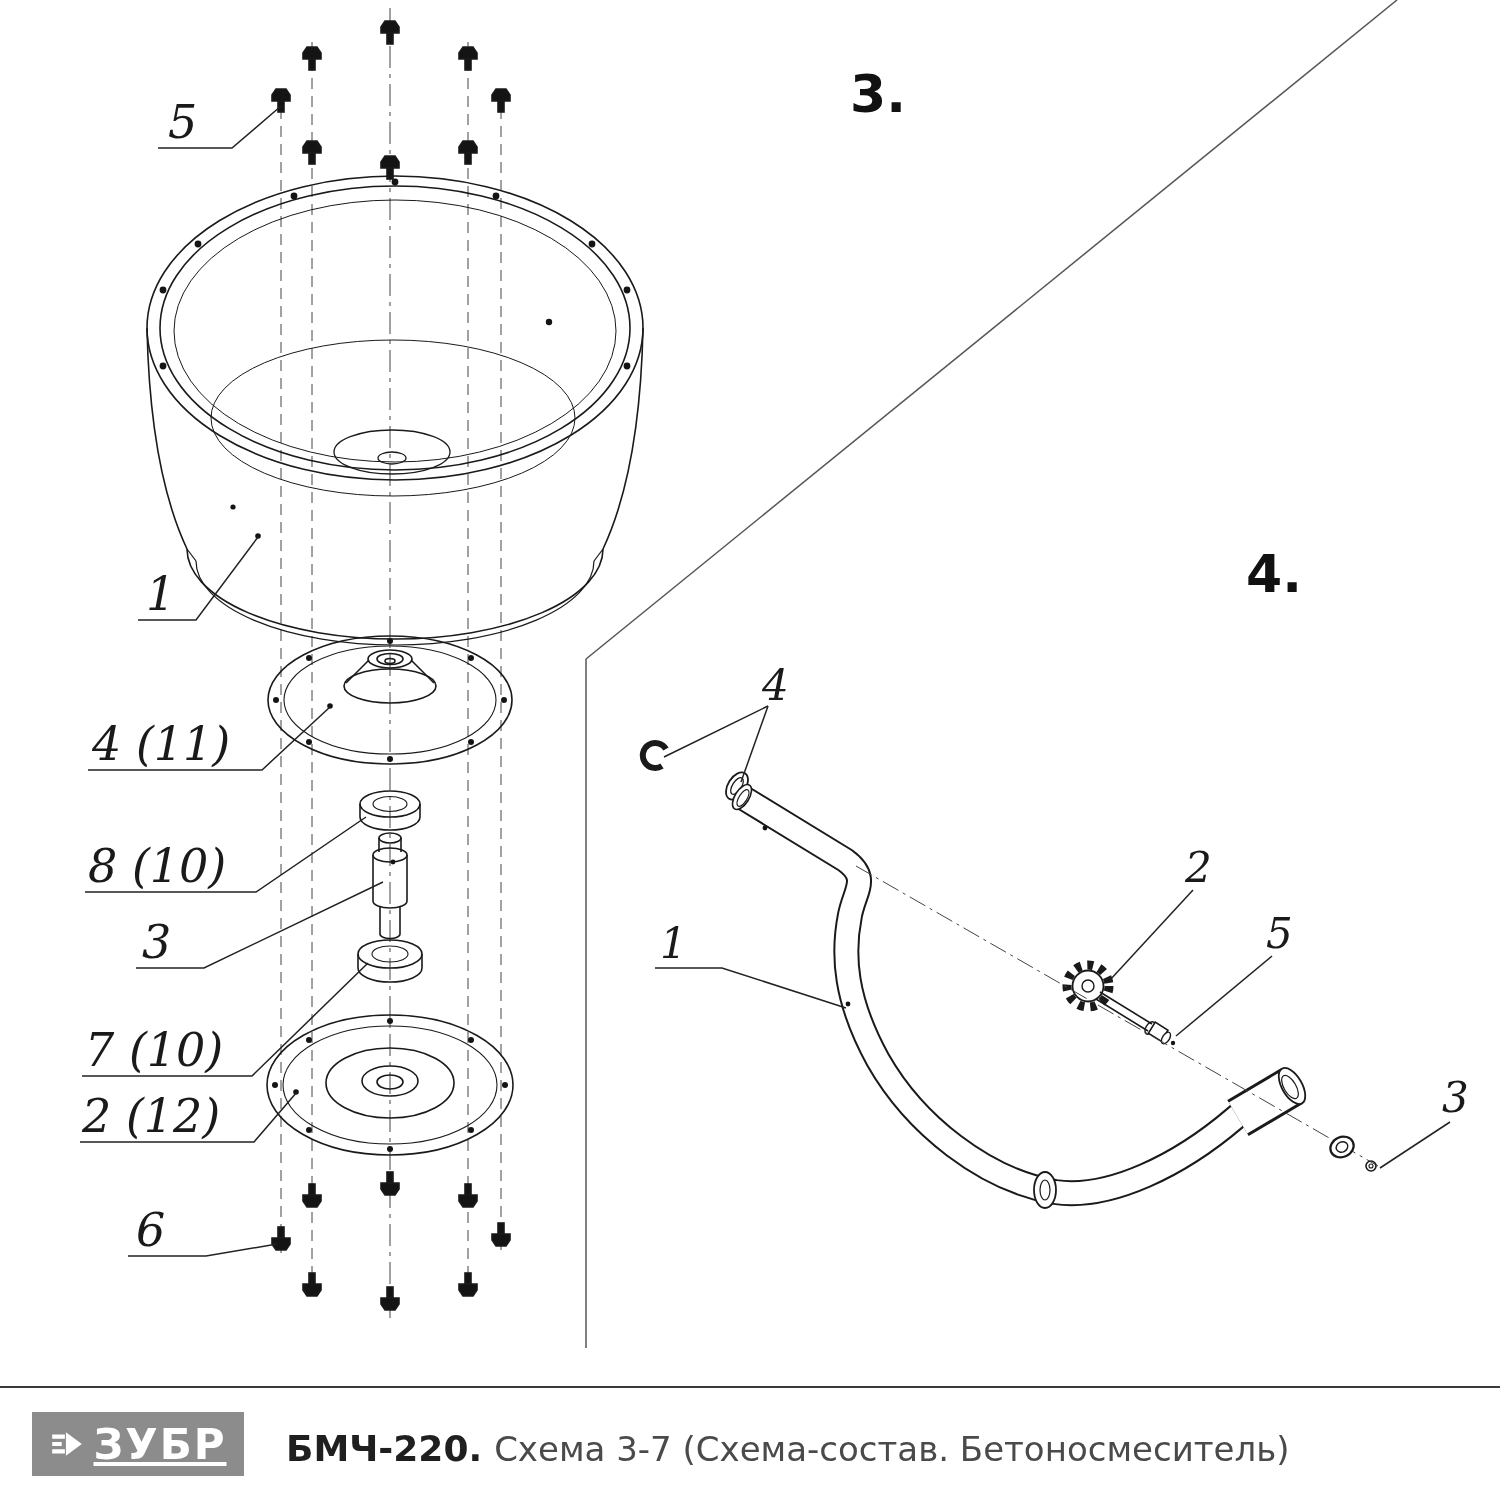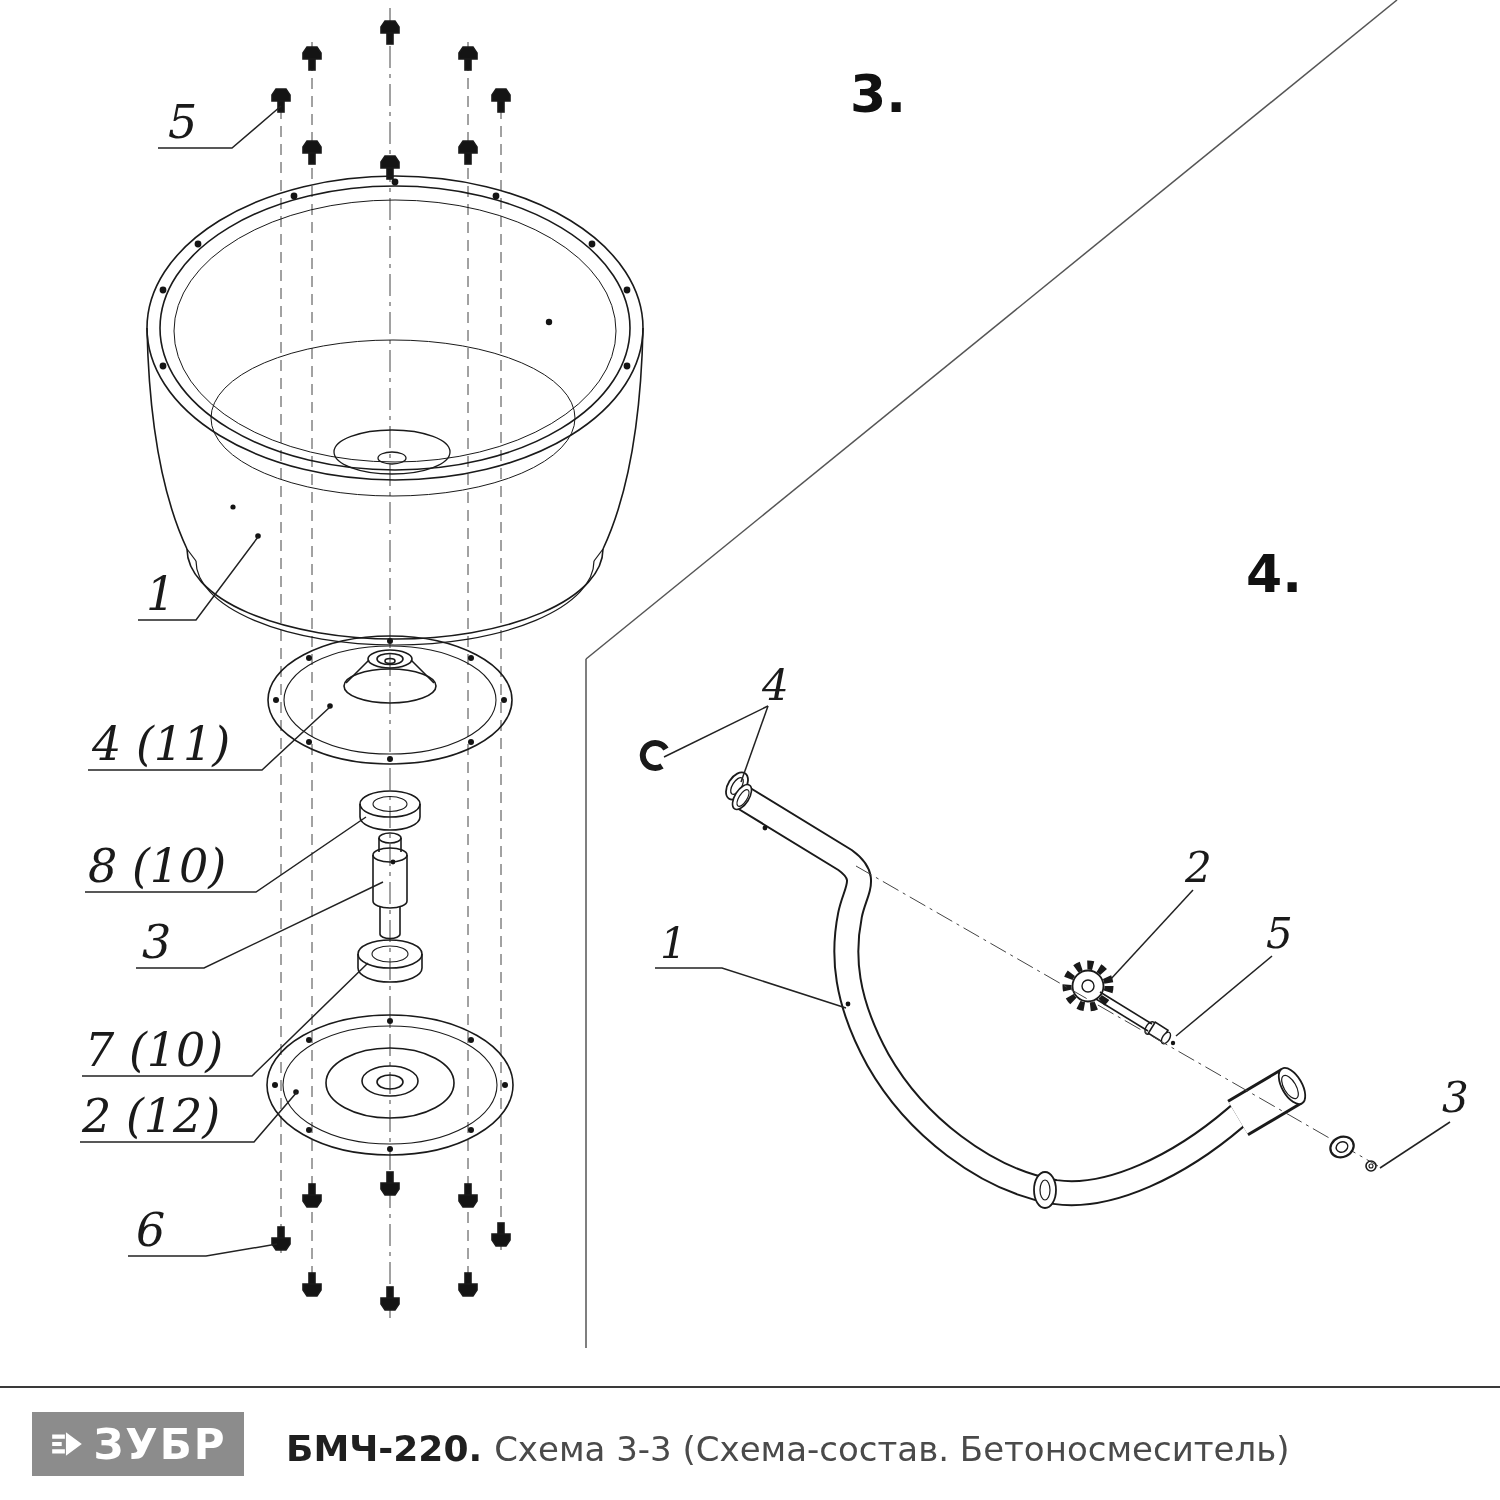--- a/index.html
+++ b/index.html
@@ -30,20 +30,21 @@
   .logo-block{
     margin-left:32px;
     width:212px;height:64px;
     background:#8c8c8c;
     display:flex;align-items:center;justify-content:center;
     gap:8px;
   }
   .logo-text{
     color:#ffffff;font-weight:bold;font-size:42px;letter-spacing:2px;
     font-family:"DejaVu Sans", sans-serif;
+    text-decoration:underline;
   }
   .caption{
     margin-left:42px;
     font-size:34px;color:#4a4a4a;
     display:flex;align-items:baseline;gap:12px;
     font-family:"DejaVu Sans", sans-serif;
   }
   .caption .model{font-weight:bold;color:#1f1f1f;font-size:36px;margin-top:8px;}
 </style>
 </head>
@@ -304,17 +305,17 @@
 <div class="footer">
   <div class="logo-block">
     <svg width="36" height="36" viewBox="0 0 34 34">
       <path d="M3,10 h12 M3,17 h9 M3,24 h12" stroke="#ffffff" stroke-width="4" fill="none"></path>
       <path d="M16,6 L31,17 L16,28 Z" fill="#ffffff"></path>
     </svg>
     <span class="logo-text">ЗУБР</span>
   </div>
   <div class="caption">
     <span class="model">БМЧ-220.</span>
-    <span>Схема 3-3 (Схема-состав. Бетоносмеситель)</span>
+    <span>Схема 3-7 (Схема-состав. Бетоносмеситель)</span>
   </div>
 </div>
 
 </div>
 
 </body></html>

